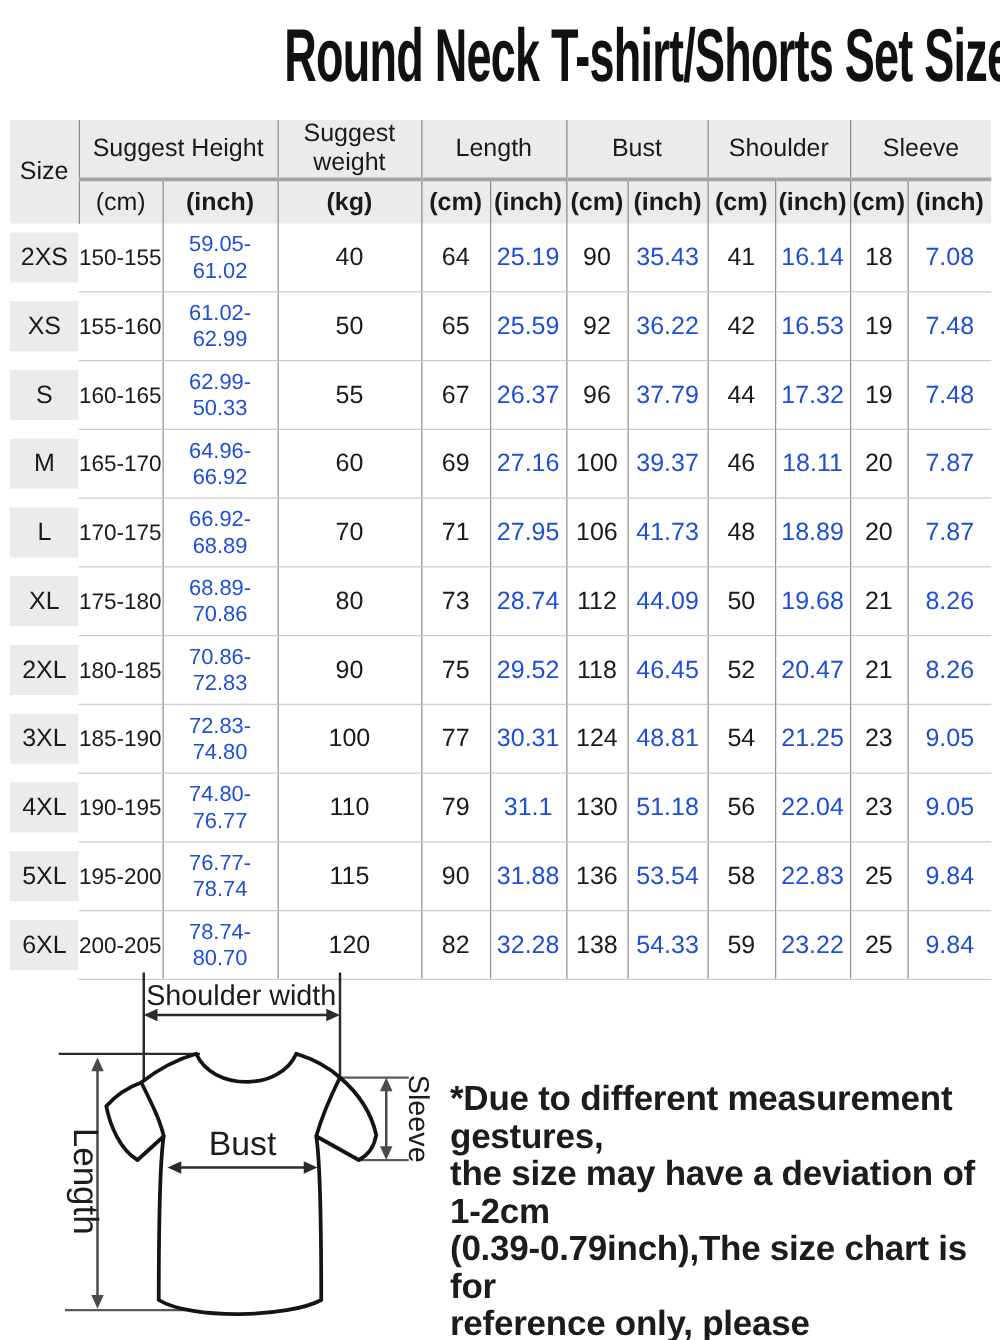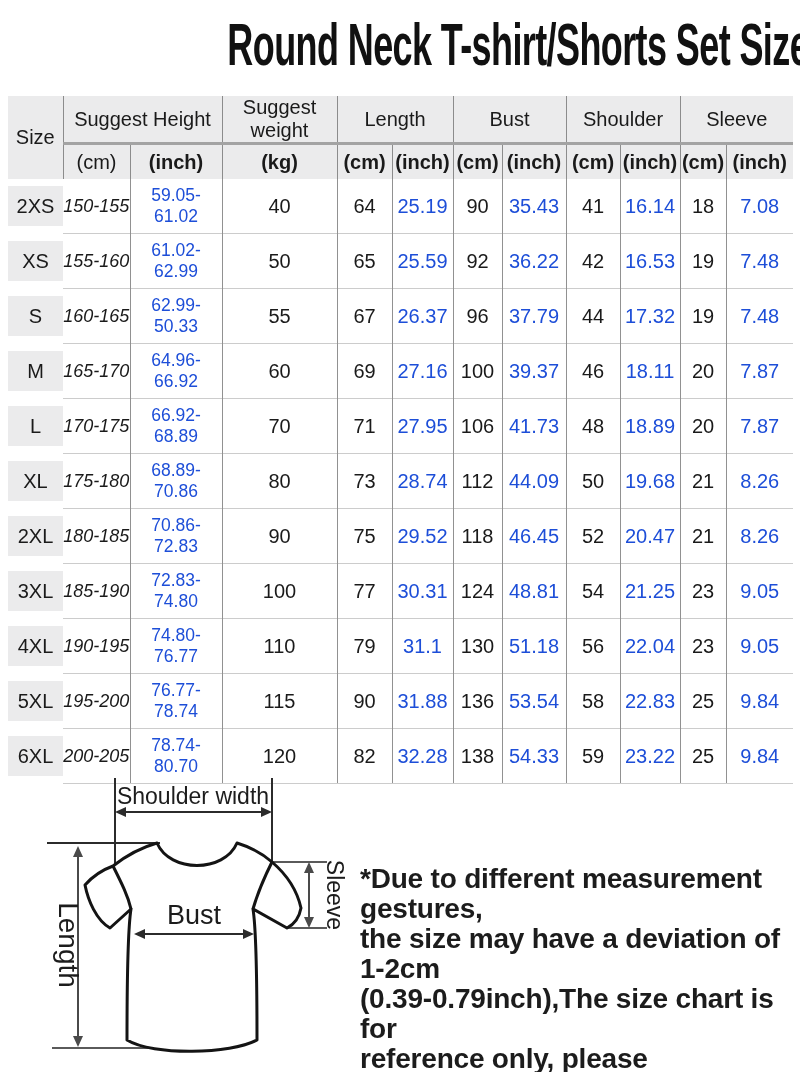--- a/index.html
+++ b/index.html
@@ -23,21 +23,21 @@
   .group-row th{height:38px;}
   .unit-row th{height:34px;border-top:3px solid #a3a3a3;margin-left:45px;}
   .group-row th + th{border-left:1px solid #8c8c8c;}
   .unit-row th + th{border-left:1px solid #8c8c8c;font-weight:bold;}
   th.size-header{border-right:1px solid #8c8c8c;}
   .red{color:#1d4ed8;}
   .size-table tbody td{height:54px;font-size:20px;background:#fff;}
   .size-table tbody td:nth-child(n+3){border-left:1px solid #919191;}
   .size-table tbody tr + tr td:not(.size-col){border-top:1px solid #cccccc;}
   .size-table tbody tr:last-child td:not(.size-col){border-bottom:1px solid #cccccc;}
-  .size-table tbody td:nth-child(2){font-size:18px;font-style:italic;}
+  .size-table tbody td:nth-child(2){font-size:18px;}
   .size-table tbody td:nth-child(3){font-size:17.5px;}
   td.size-col{background:#fff;margin-top:34px;}
   .size-chip{
     width:100%;height:40px;background:#ebebec;display:flex;align-items:center;justify-content:center;
     font-size:20px;color:#1a1a1a;
   }
   
   .diagram-svg{position:absolute;left:0;top:0;}
   
   .note{

